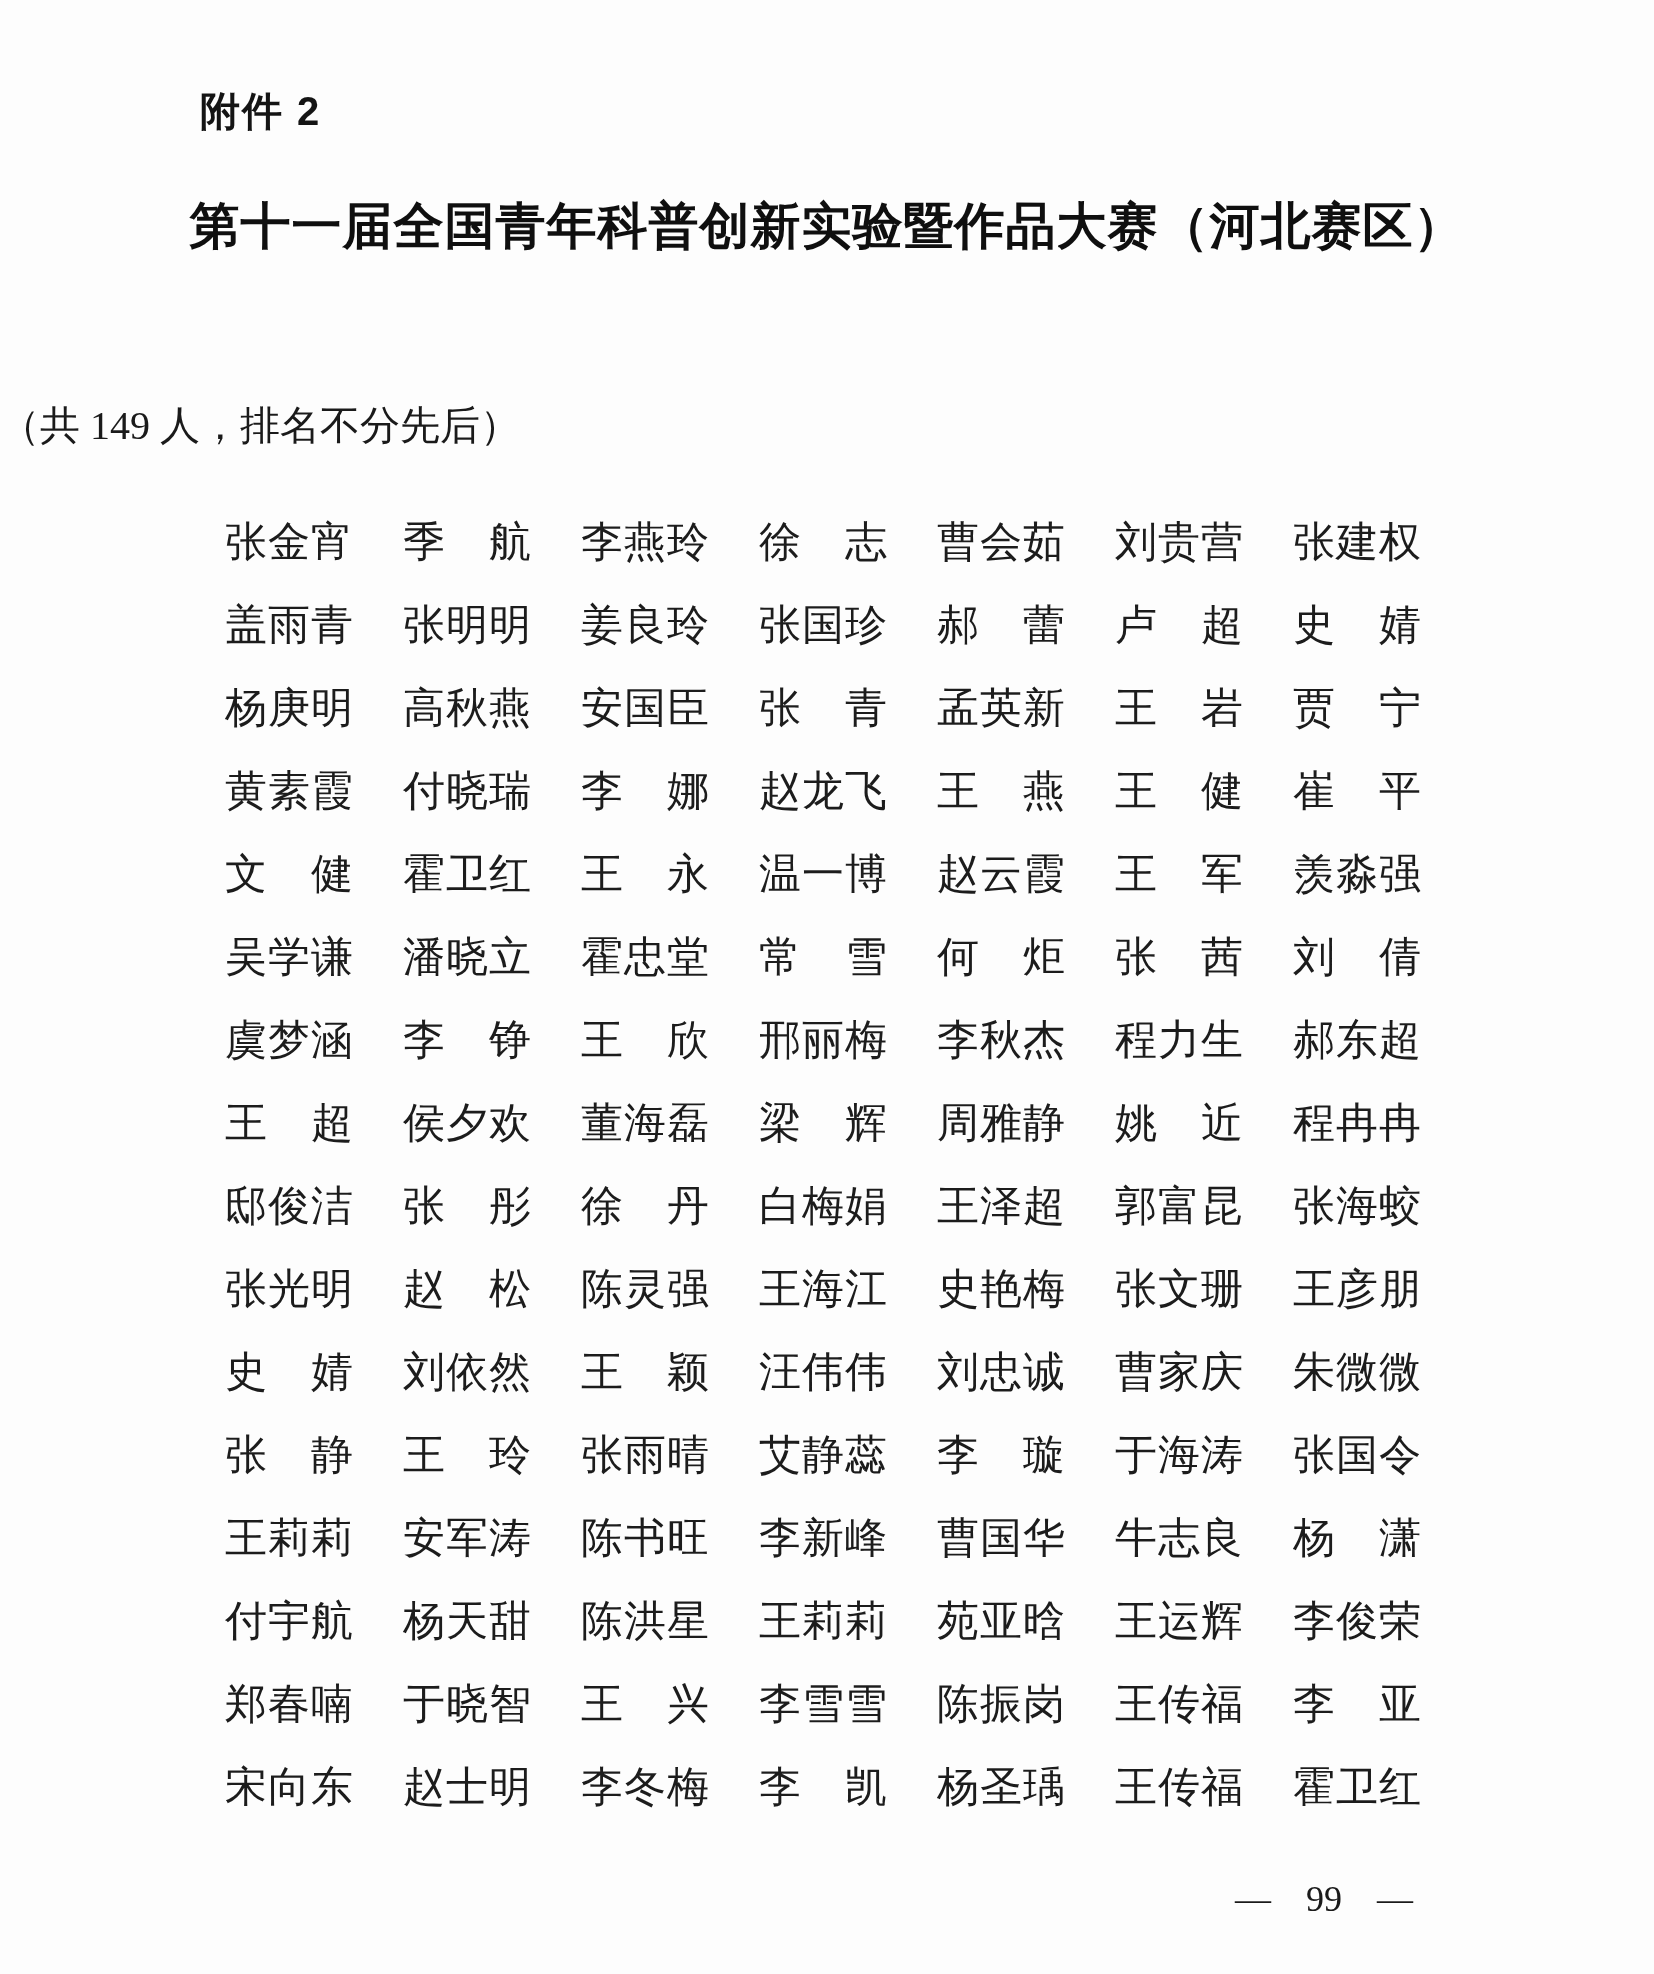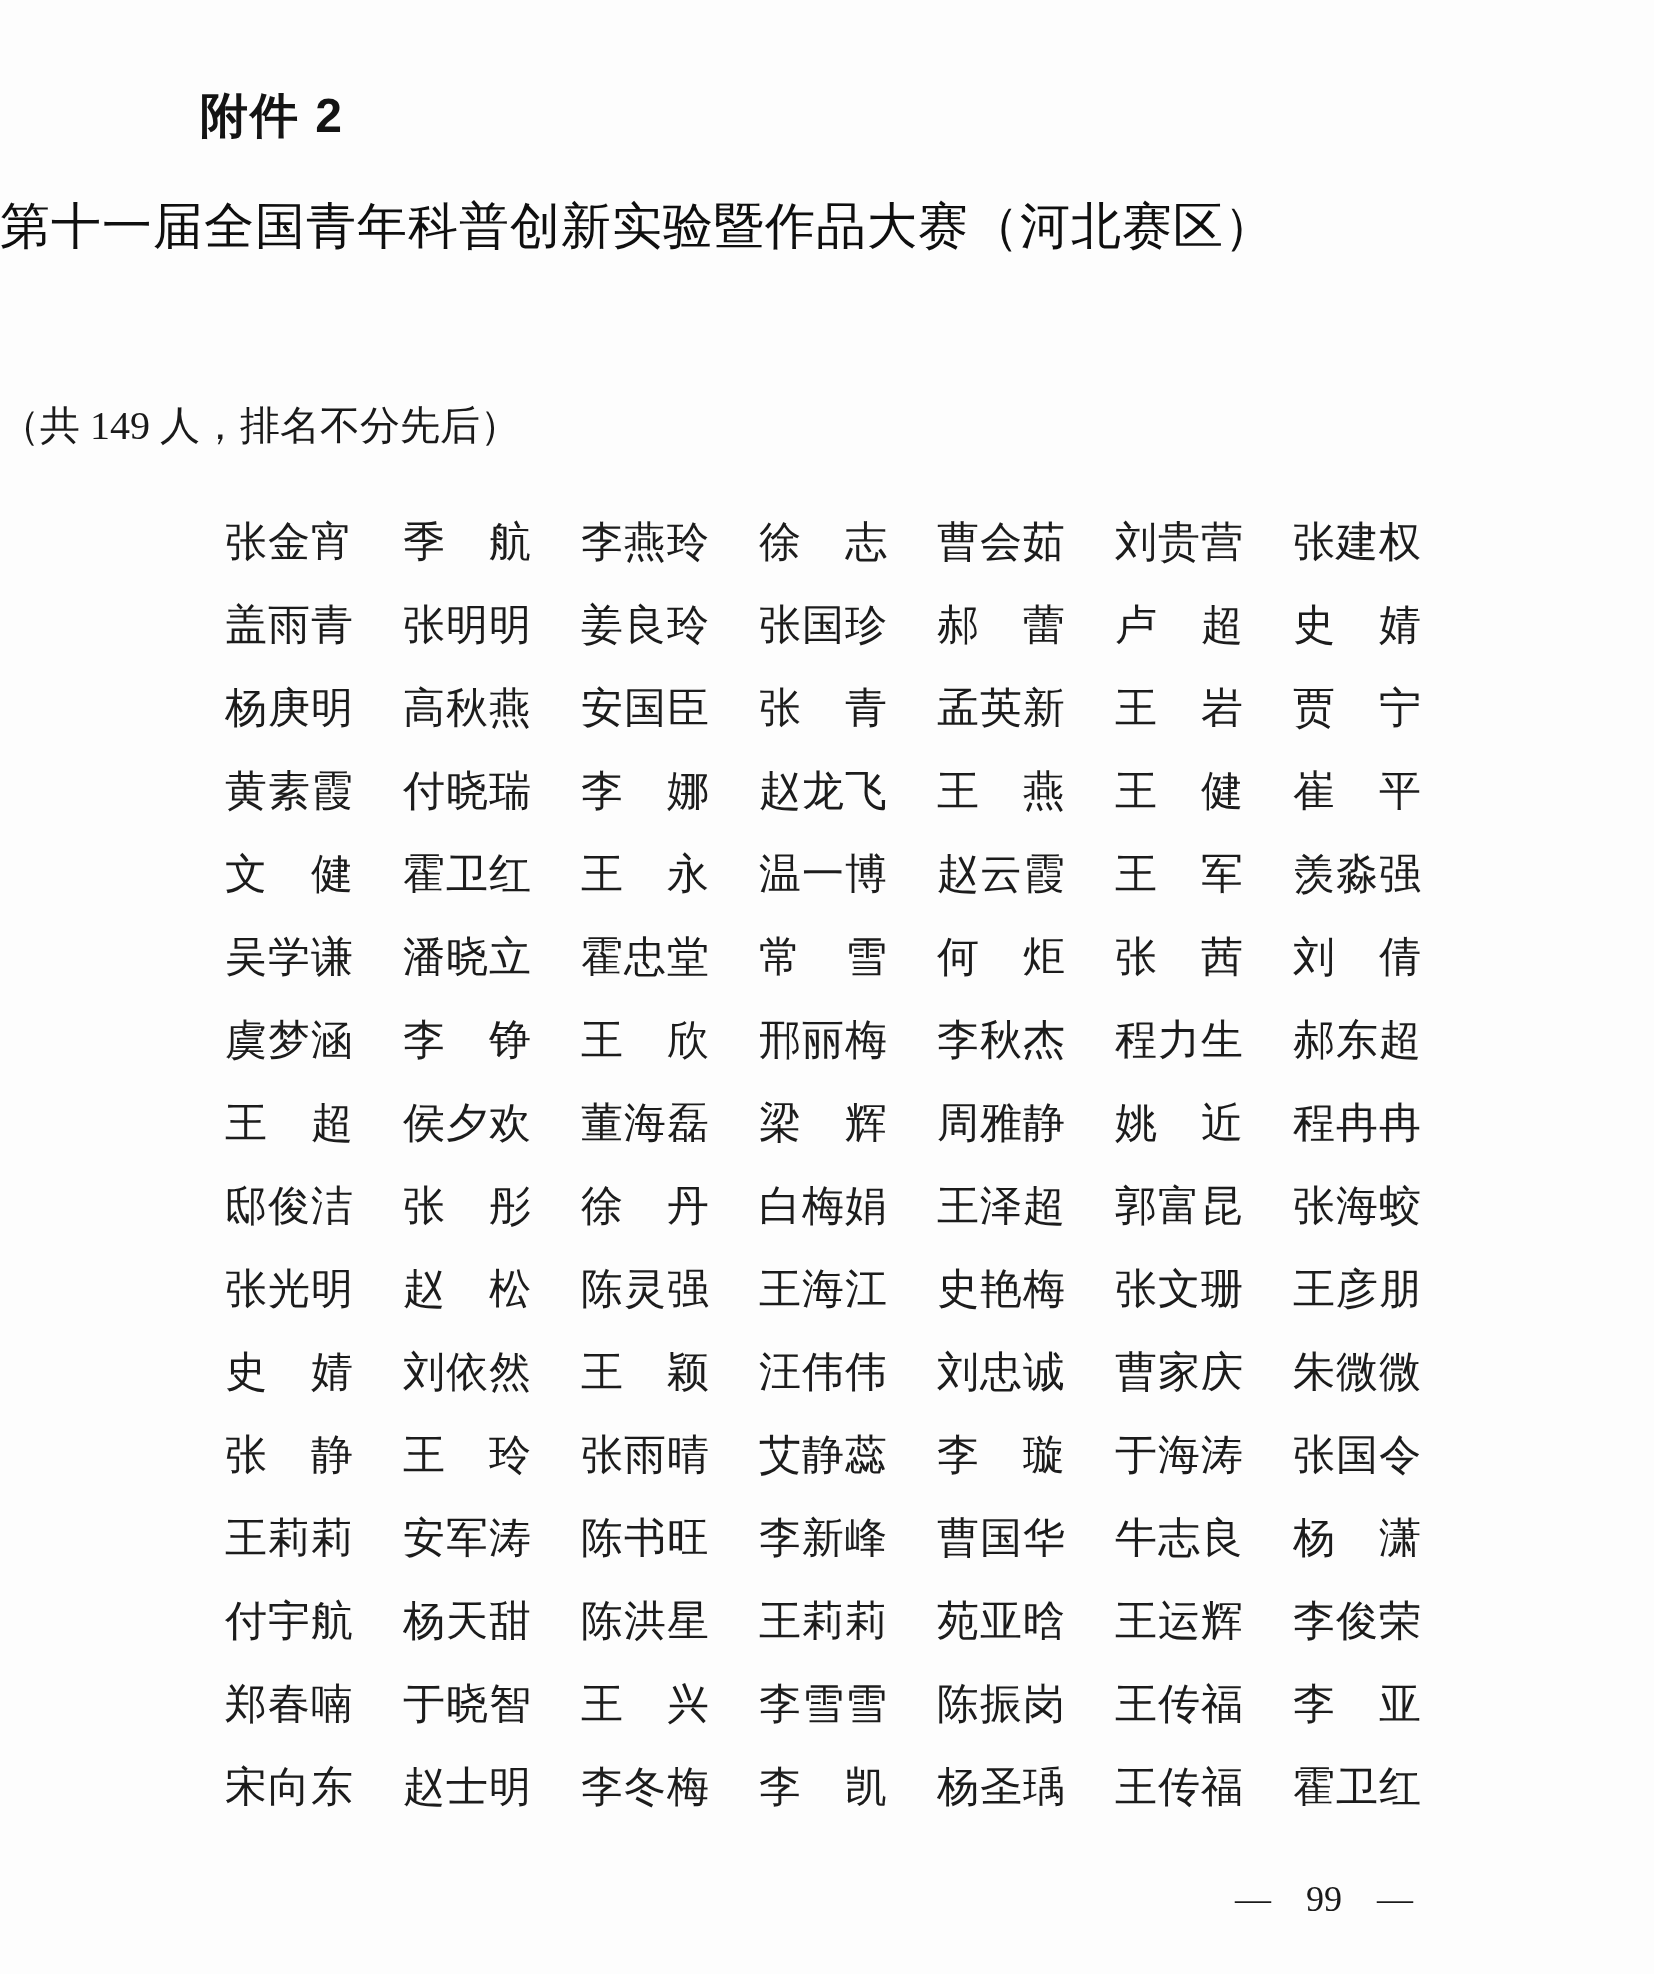--- a/index.html
+++ b/index.html
@@ -16,30 +16,31 @@
     color: #161616;
     font-family: "Liberation Serif", serif;
     overflow: hidden;
   }
   .attachment {
     position: absolute;
     left: 200px;
     top: 84px;
     font-family: "Liberation Sans", sans-serif;
     font-weight: 700;
-    font-size: 48px;
+    font-size: 40px;
     letter-spacing: 2px;
     color: #141414;
   }
   .title {
     position: absolute;
     top: 188px;
     left: 0;
     width: 100%;
-    font-weight: 400;
+    text-align: center;
+    font-weight: 700;
     font-size: 50px;
     line-height: 77px;
     letter-spacing: 1px;
     color: #0f0f0f;
   }
   .subtitle {
     position: absolute;
     top: 398px;
     left: 0;
     width: 100%;

